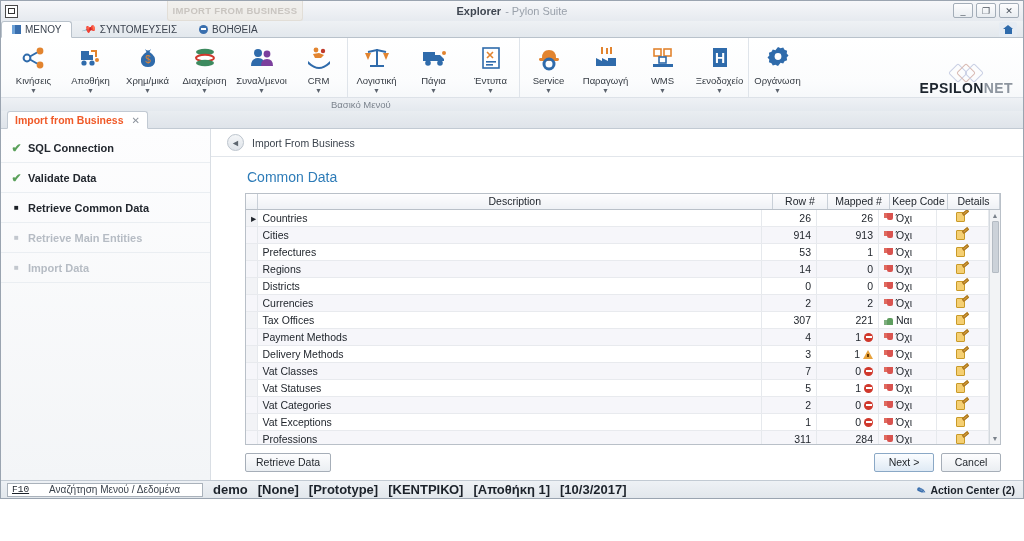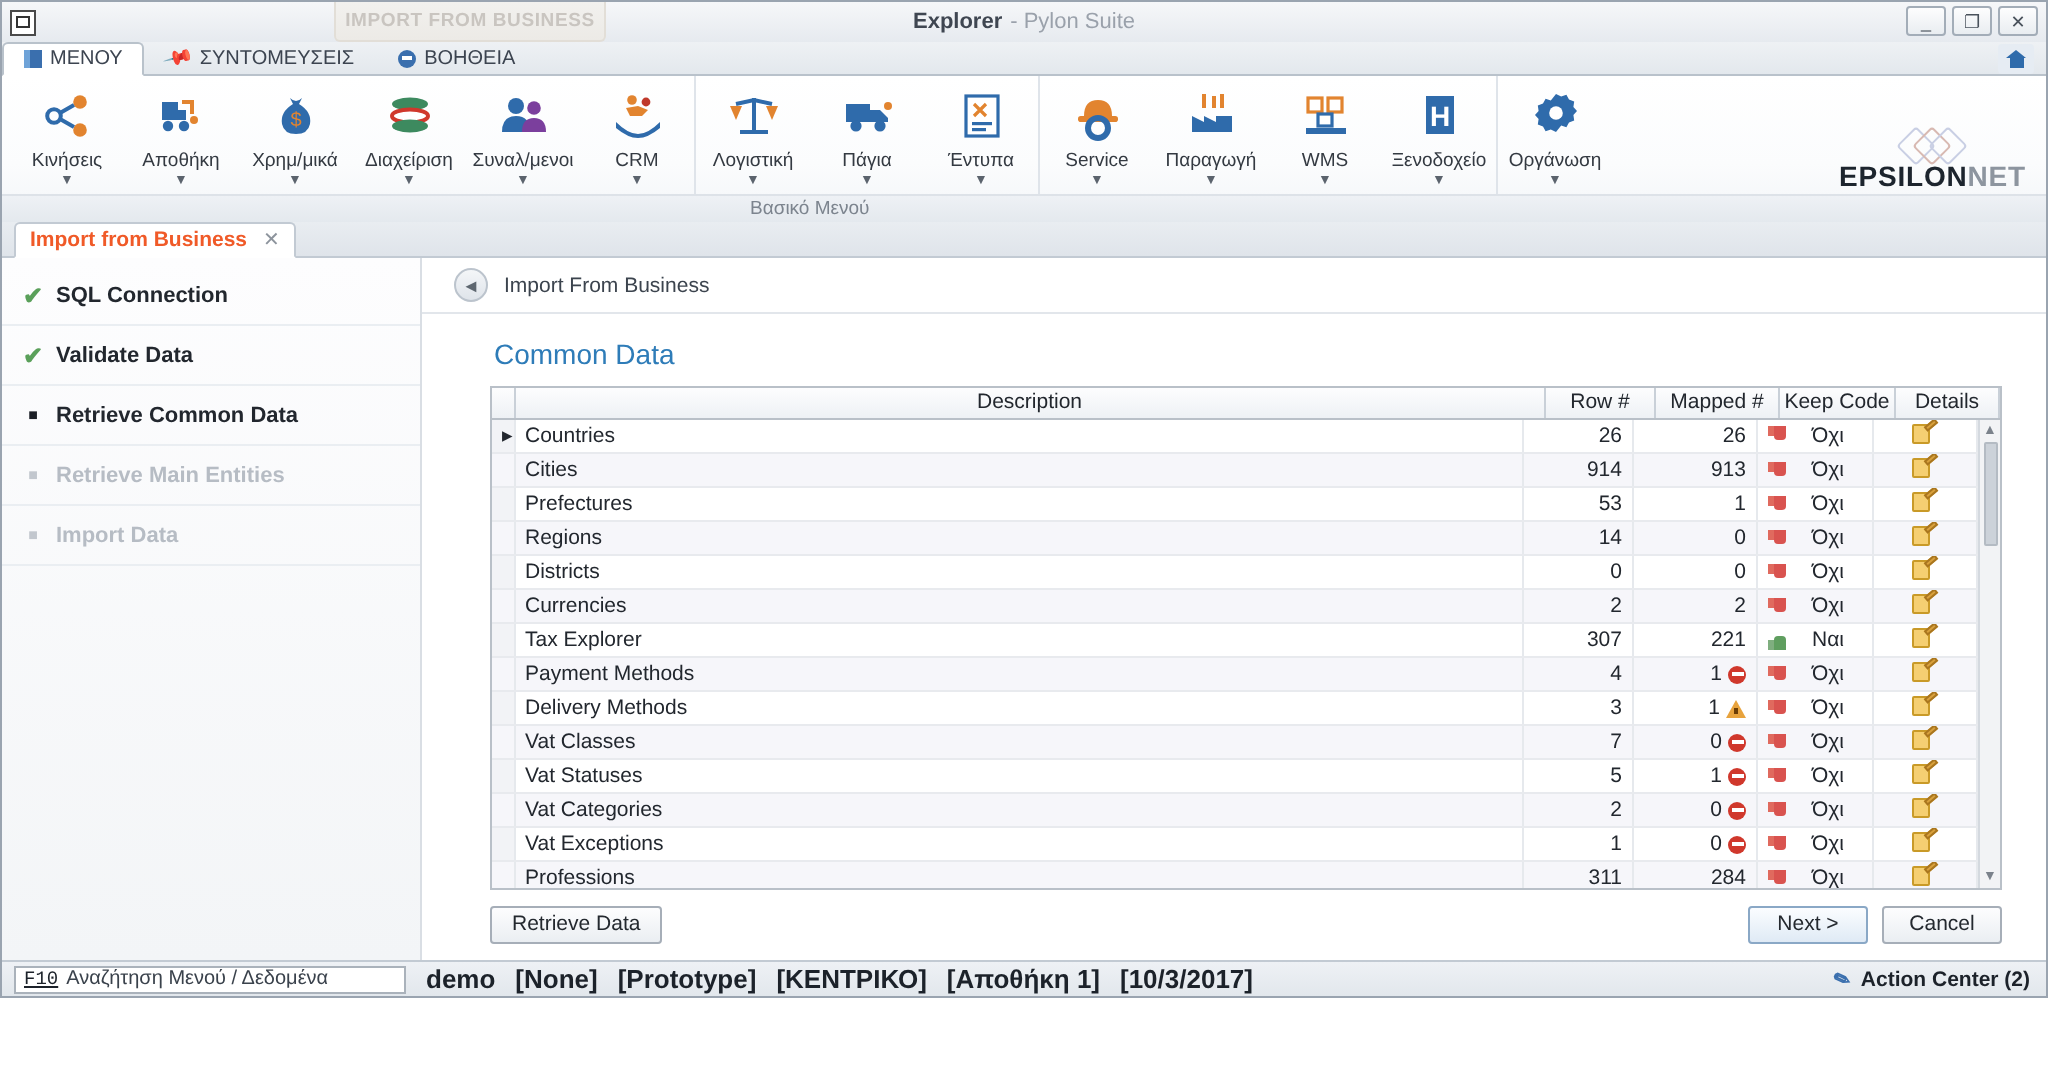--- a/index.html
+++ b/index.html
@@ -112,21 +112,21 @@
   .ritem .glyph { height:30px; display:flex;align-items:center;justify-content:center; }
   .ritem .lbl { font-size:9.5px; color:#343a42; margin-top:2px; text-align:left; line-height:11px; white-space:nowrap;}
   .ritem .caret { font-size:7px; color:#5b636d; line-height:7px; margin-top:1px;}
   .ribbon-foot {
     position:absolute; left:0; right:0; bottom:0; height:14px;
     background:linear-gradient(#eef1f5,#e4e9ee);
     border-top:1px solid #dde2e8;
   }
   .ribbon-foot span {
     position:absolute; left:330px; top:1px;
-    font-size:9.5px; color:#7c848e;margin-left:44px;
+    font-size:9.5px; color:#7c848e;
   }
   .brand {
     position:absolute; right:10px; bottom:16px;
     text-align:center; line-height:1;
   }
   .brand .marks { display:flex;justify-content:center;gap:-4px;margin-bottom:1px;}
   .brand .dm { width:14px;height:14px;transform:rotate(45deg);border:1.6px solid #c9cfe4;margin:0 -3px;border-radius:2px;}
   .brand .dm.c2{border-color:#d8b9b2;}
   .brand .dm.c3{border-color:#c9cfe4;}
   .brand .txt { font-size:14px; font-weight:bold; letter-spacing:.4px;}
@@ -216,21 +216,21 @@
   }
   tr.row-alt td { background:#f6f6fa; }
   tr.row-sel td { background:#ffffff; }
   td.c-ind { padding:0; text-align:center; color:#555; font-size:8px; background:#f2f3f6; }
   tr.row-sel td.c-ind { background:#f2f3f6; }
   td.c-num { text-align:right; }
   td.c-map { text-align:right; padding-right:4px; }
   td.c-keep { padding-left:3px; }
   td.c-det { text-align:center; padding:0; }
   .map-inner { display:flex; align-items:center; justify-content:flex-end; gap:3px;}
-  .keep-inner { display:flex; align-items:center; gap:13px;}
+  .keep-inner { display:flex; align-items:center; gap:3px;}
 
   
   .ico { display:inline-block; width:9px;height:9px; position:relative; flex:0 0 9px;}
   .ico.stop { border-radius:50%; background:#d0382c; }
   .ico.stop:after{content:"";position:absolute;left:1.5px;top:3.5px;width:6px;height:2px;background:#fff;}
   .ico.warn { width:0;height:0;border-left:5px solid transparent;border-right:5px solid transparent;border-bottom:9px solid #e8a33d; }
   .ico.warn:after{content:"";position:absolute;left:-1px;top:4px;width:1.5px;height:3px;background:#6b3d05;}
   .thumb { display:inline-block;width:9px;height:9px;position:relative;flex:0 0 9px;}
   .thumb.down:before{content:"";position:absolute;left:0;top:0;width:4px;height:5px;background:#e06a5e;}
   .thumb.down:after{content:"";position:absolute;left:3px;top:0;width:6px;height:7px;background:#d9534f;border-radius:0 0 2px 2px;}
@@ -271,21 +271,21 @@
     height:18px; flex:0 0 18px;
     background:linear-gradient(#eef1f5,#e2e7ec);
     border-top:1px solid #c2cad3;
     display:flex; align-items:center;
     padding:0 6px; gap:10px;
     font-size:10.5px; color:#1c222a;
     position:relative;
   }
   .f10box {
     width:196px;height:14px;background:#fff;border:1px solid #aab2bb;
-    display:flex;align-items:center;gap:4px;padding:0 4px;
+    display:flex;align-items:center;gap:20px;padding:0 4px;
   }
   .f10 { font-size:9.5px; text-decoration:underline; font-family:"Liberation Mono", monospace; color:#1c222a;}
   .f10txt { font-size:10px; color:#3a424c;}
   .stat { font-weight:bold; font-size:13px; }
   .action {
     position:absolute; right:8px; top:0; height:18px;
     display:flex;align-items:center;gap:5px;
     font-weight:bold; font-size:10.5px;
   }
   .ic-act { color:#3a6fae; font-size:10px; transform:rotate(-20deg);}
@@ -708,21 +708,21 @@
                       <td class="c-keep">
                         <span class="keep-inner">
                           <span class="thumb down"></span>
                           <span>Όχι</span>
                         </span>
                       </td>
                       <td class="c-det"><span class="pencil"><span class="pg"></span><span class="pp"></span></span></td>
                     </tr>
                     <tr class="">
                       <td class="c-ind"></td>
-                      <td class="c-desc">Tax Explorer</td>
+                      <td class="c-desc">Tax Offices</td>
                       <td class="c-num">307</td>
                       <td class="c-map">
                         <span class="map-inner">
                           <span>221</span>
                         </span>
                       </td>
                       <td class="c-keep">
                         <span class="keep-inner">
                           <span class="thumb up"></span>
                           <span>Ναι</span>

